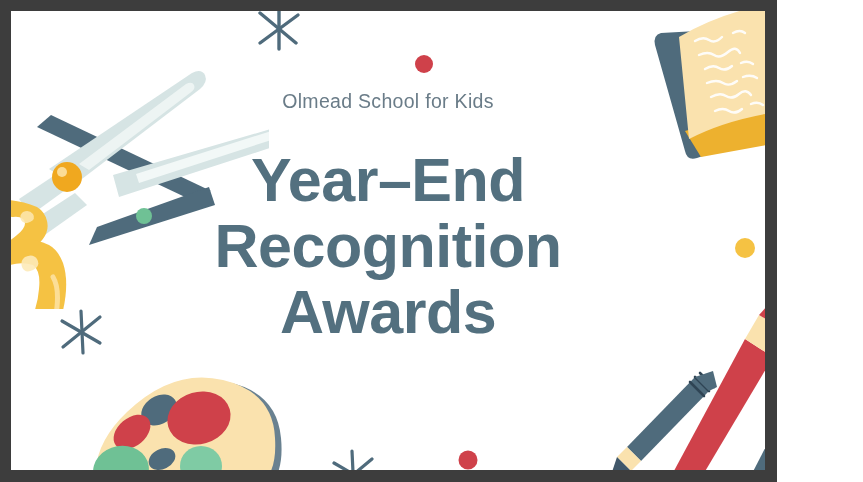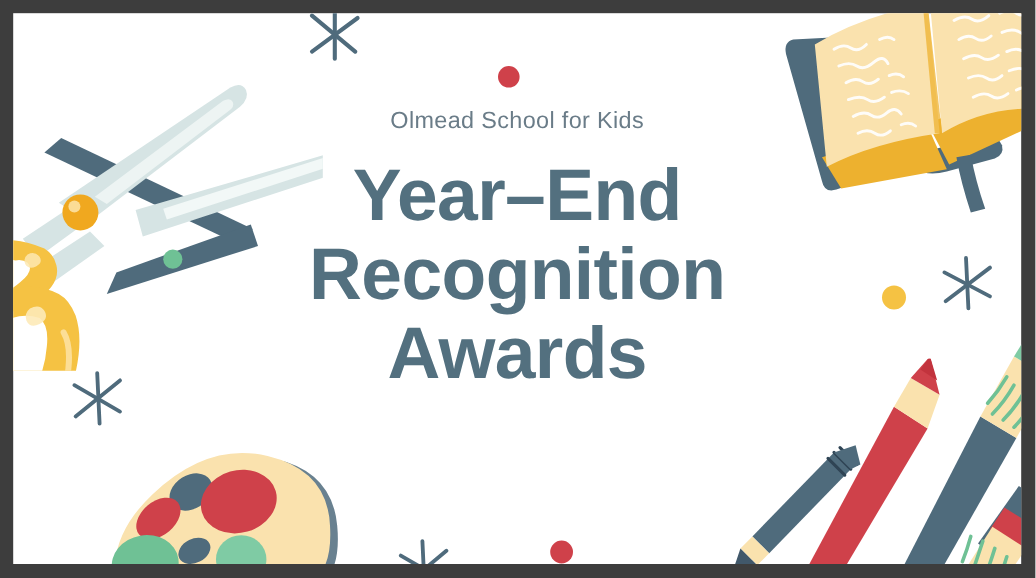--- a/index.html
+++ b/index.html
@@ -11,21 +11,21 @@
   body {
     width: 863px;
     height: 482px;
     overflow: hidden;
     font-family: "Liberation Sans", sans-serif;
   }
 
   
   .slide-frame {
     position: relative;
-    width: 863px;
+    width: 777px;
     height: 482px;
     box-sizing: border-box;
     background: #3d3d3d;
     padding: 11px 12px 12px 11px;
   }
 
   
   .slide-canvas {
     position: relative;
     width: 100%;
@@ -62,21 +62,21 @@
   .eyebrow {
     margin-top: 79px;
     font-size: 19.5px;
     letter-spacing: 0.3px;
     color: #6a7c88;
     font-weight: 400;
     white-space: nowrap;
   }
 
   .main-title {
-    margin-top: 16px;
+    margin-top: 34px;
     font-size: 61px;
     line-height: 66px;
     font-weight: 700;
     color: #53707f;
     letter-spacing: -0.5px;
     text-align: center;
     max-width: 430px;
   }
 
   .footer-line {

